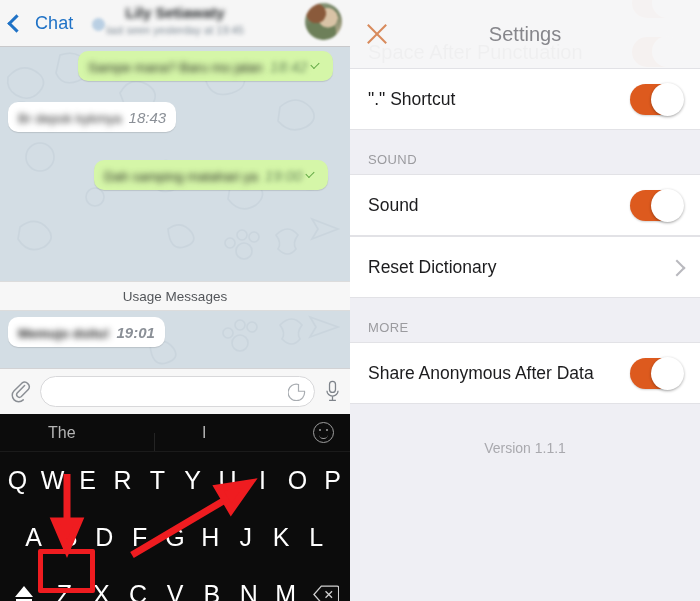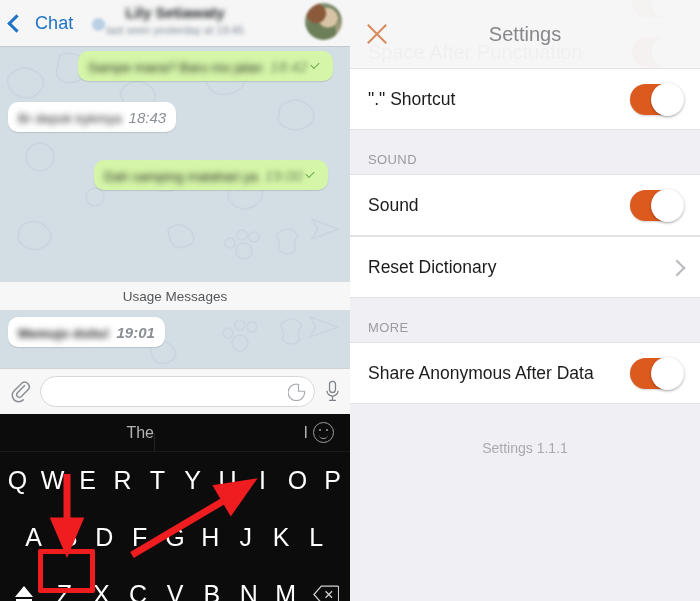--- a/index.html
+++ b/index.html
@@ -134,22 +134,23 @@
     background: #0c0c0c;
     color: #ffffff;
     user-select: none;
   }
   .pred-bar {
     height: 38px; display: flex; align-items: center;
     border-bottom: 1px solid #1b1b1b;
     padding-right: 12px;
   }
   .pred {
-    flex: 1; text-align: right; font-size: 16px;
+    flex: 1; text-align: left; font-size: 16px;
     color: #b4b4b4;
+    padding-left: 48px;
   }
   .pred.sep { position: relative; }
   .pred.sep::before {
     content: ""; position: absolute; left: 0; top: 9px;
     height: 18px; width: 1px; background: #242424;
   }
   .emoji-key {
     width: 30px; display: flex; align-items: center; justify-content: center;
     flex: 0 0 auto;
   }
@@ -518,16 +519,16 @@
       <span class="row-label">Reset Dictionary</span>
       <span class="chevron-right"></span>
     </div>
 
     <div class="sect-header">MORE</div>
     <div class="row">
       <span class="row-label">Share Anonymous After Data</span>
       <span class="toggle"></span>
     </div>
 
-    <div class="version">Settings 1.1.1</div>
+    <div class="version">Version 1.1.1</div>
   </div>
 
 </div>
 
 </body></html>

